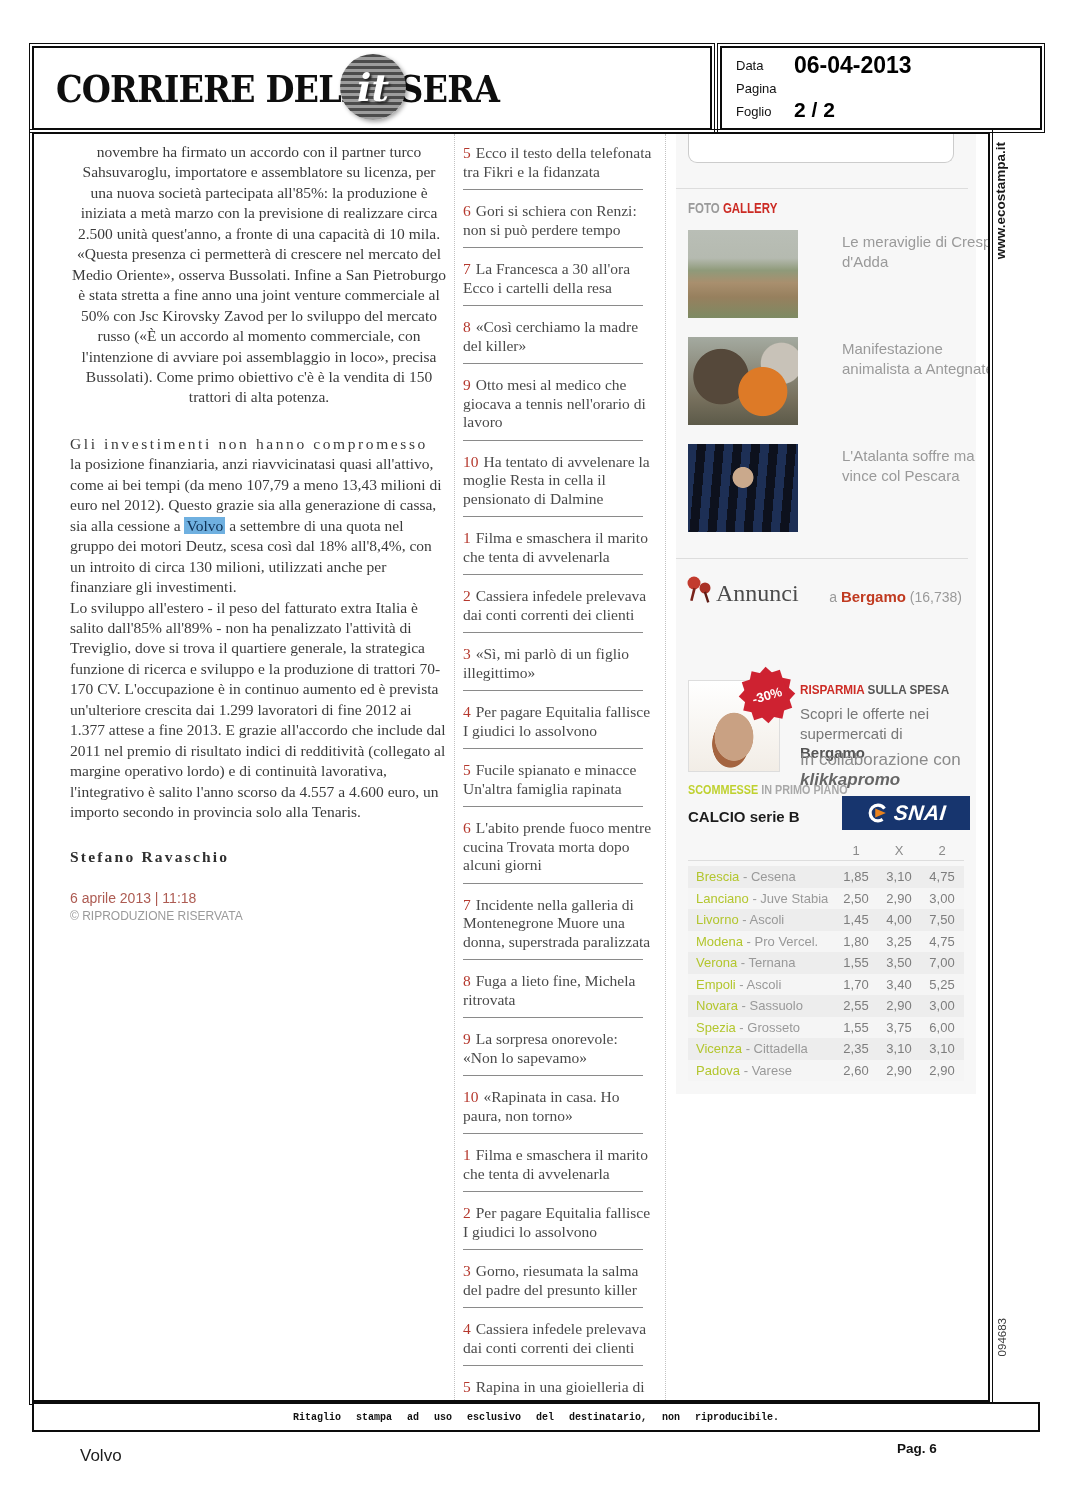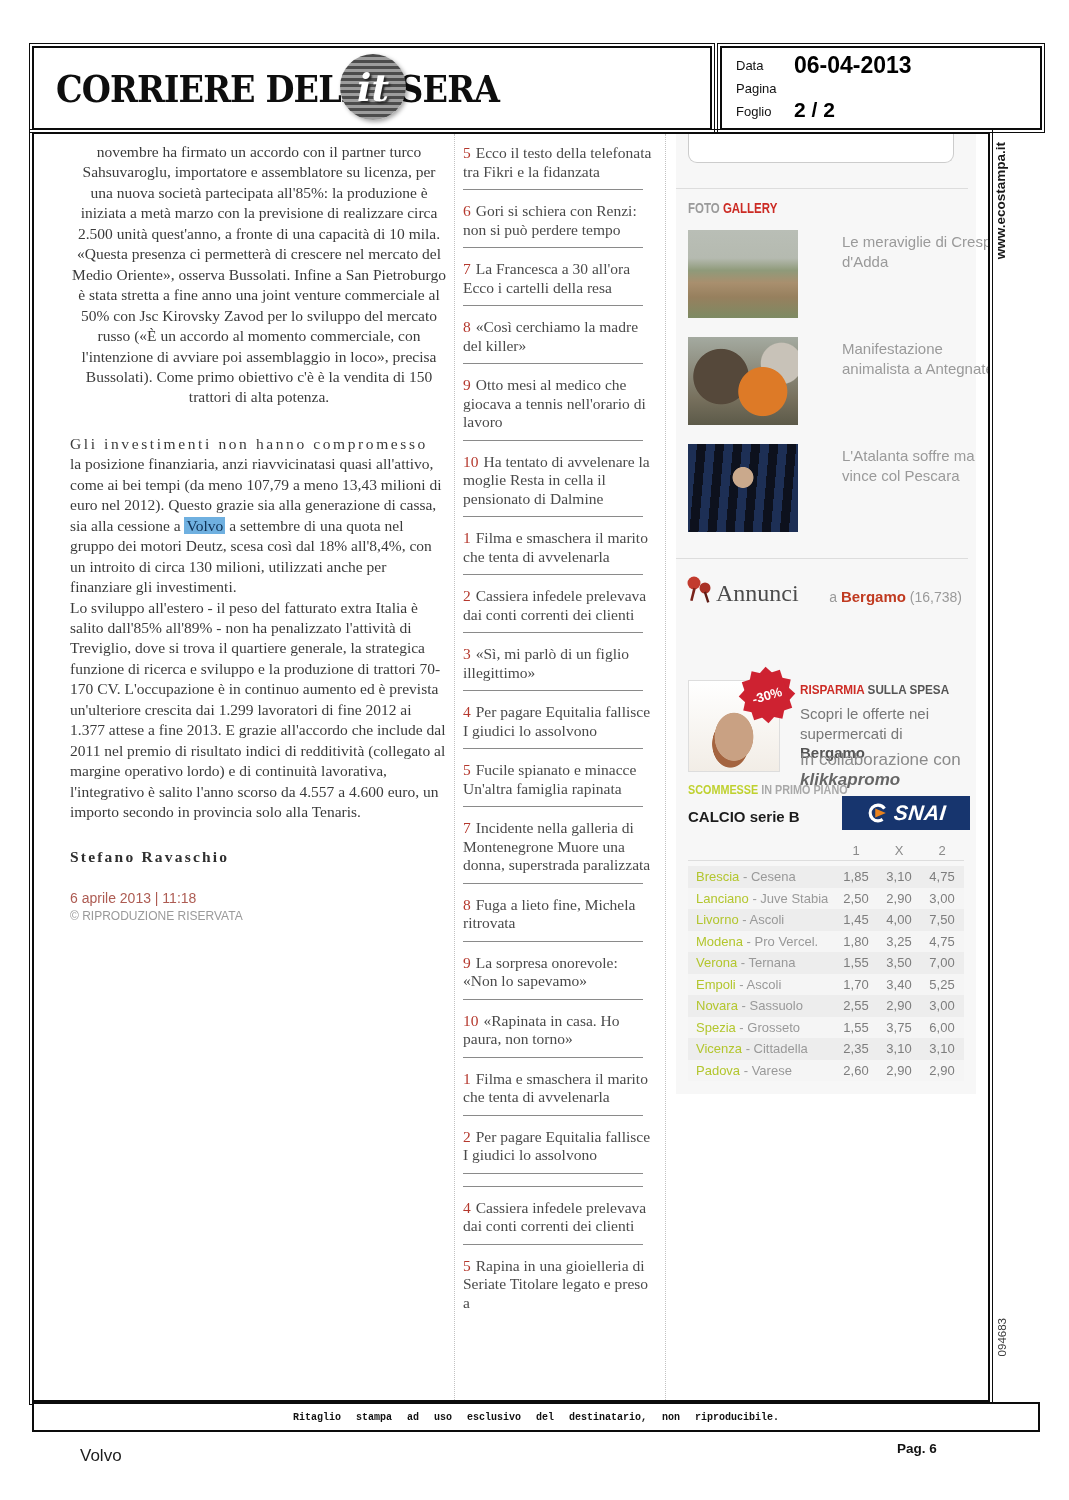--- a/index.html
+++ b/index.html
@@ -197,20 +197,24 @@
         <div class="news-item">
           <div class="news-text"><span class="news-num">4</span><span>Per pagare Equitalia fallisce I giudici lo assolvono</span></div>
           <div class="news-sep"></div>
         </div>
 
         <div class="news-item">
           <div class="news-text"><span class="news-num">5</span><span>Fucile spianato e minacce Un'altra famiglia rapinata</span></div>
           <div class="news-sep"></div>
         </div>
 
+        <div class="news-item">
+          <div class="news-text"><span class="news-num">6</span><span>L'abito prende fuoco mentre cucina Trovata morta dopo alcuni giorni</span></div>
+          <div class="news-sep"></div>
+        </div>
 
         <div class="news-item">
           <div class="news-text"><span class="news-num">7</span><span>Incidente nella galleria di Montenegrone Muore una donna, superstrada paralizzata</span></div>
           <div class="news-sep"></div>
         </div>
 
         <div class="news-item">
           <div class="news-text"><span class="news-num">8</span><span>Fuga a lieto fine, Michela ritrovata</span></div>
           <div class="news-sep"></div>
         </div>
@@ -229,20 +233,21 @@
           <div class="news-text"><span class="news-num">1</span><span>Filma e smaschera il marito che tenta di avvelenarla</span></div>
           <div class="news-sep"></div>
         </div>
 
         <div class="news-item">
           <div class="news-text"><span class="news-num">2</span><span>Per pagare Equitalia fallisce I giudici lo assolvono</span></div>
           <div class="news-sep"></div>
         </div>
 
         <div class="news-item">
+          <div class="news-text"><span class="news-num">3</span><span>Gorno, riesumata la salma del padre del presunto killer</span></div>
           <div class="news-sep"></div>
         </div>
 
         <div class="news-item">
           <div class="news-text"><span class="news-num">4</span><span>Cassiera infedele prelevava dai conti correnti dei clienti</span></div>
           <div class="news-sep"></div>
         </div>
 
         <div class="news-item">
           <div class="news-text"><span class="news-num">5</span><span>Rapina in una gioielleria di Seriate Titolare legato e preso a</span></div>

